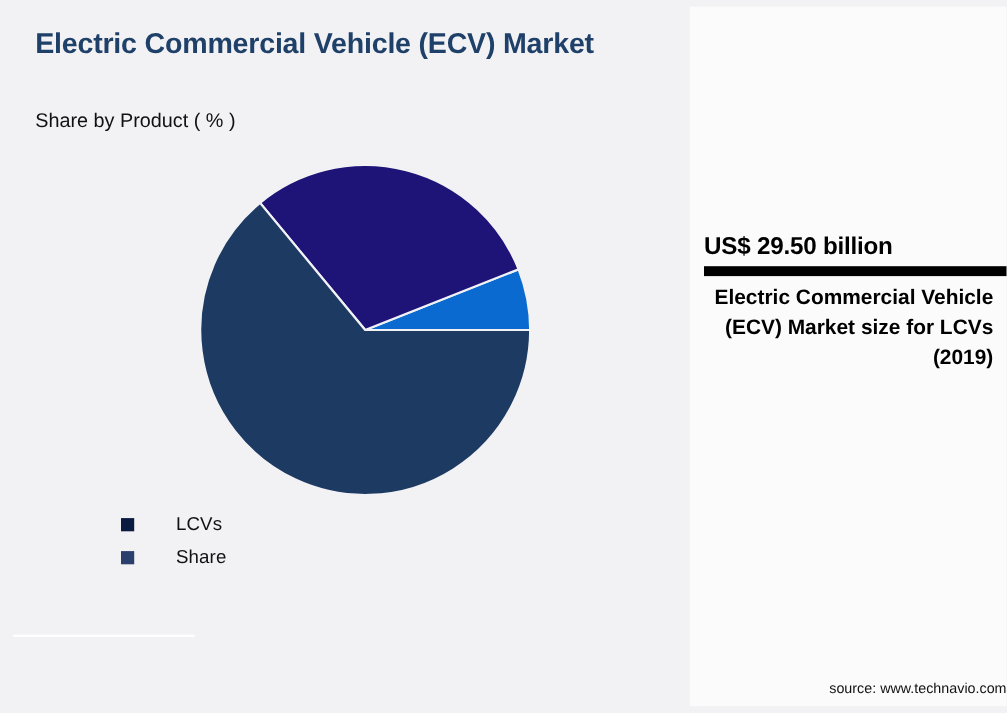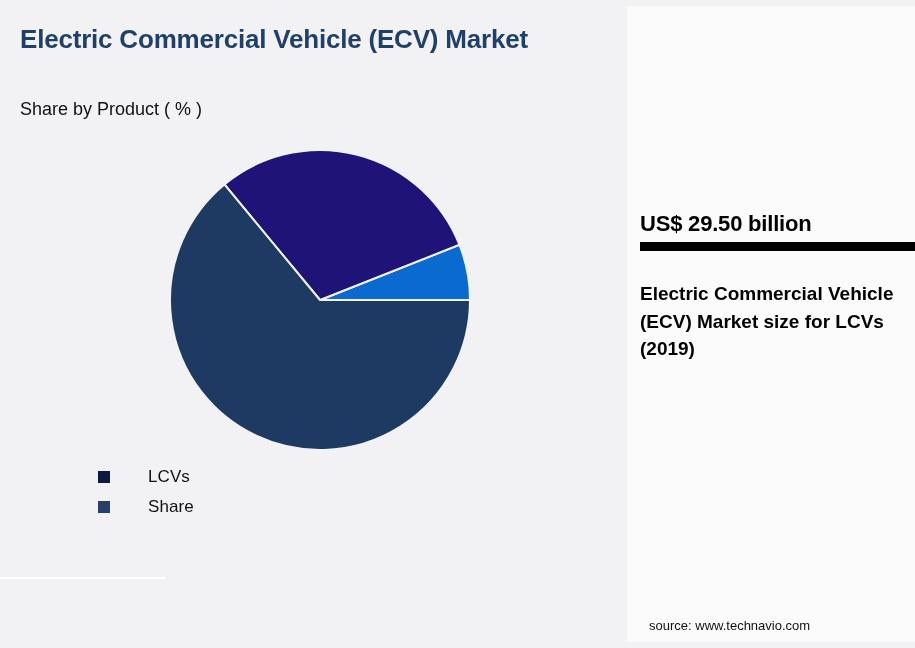--- a/index.html
+++ b/index.html
@@ -17,21 +17,21 @@
   #root {
     position: relative;
     width: 915px;
     height: 648px;
     background: #f2f2f4;
   }
 
   
   #left-panel {
     position: absolute;
-    left: 0;
+    left: 12px;
     top: 0;
     width: 627px;
     height: 648px;
     background: #f2f2f4;
   }
   #chart-title {
     position: absolute;
     left: 20px;
     top: 24px;
     width: 570px;
@@ -120,34 +120,34 @@
     line-height: 1.2;
     padding-bottom: 5px;
     letter-spacing: -0.2px;
   }
   #callout-divider {
     width: 100%;
     height: 9px;
     background: #000000;
   }
   #callout-desc {
-    margin-top: 29px;
+    margin-top: 6px;
     font-size: 19px;
     font-weight: bold;
     color: #000000;
-    text-align: left;
+    text-align: right;
     line-height: 1.45;
     padding-right: 12px;
   }
   #source-note {
     position: absolute;
     left: 0;
     top: 612px;
     width: 288px;
-    text-align: left;
+    text-align: right;
     font-size: 13px;
     color: #111111;
     padding-left: 22px;
     box-sizing: border-box;
   }
 </style>
 </head>
 <body>
 
 <div id="root">

